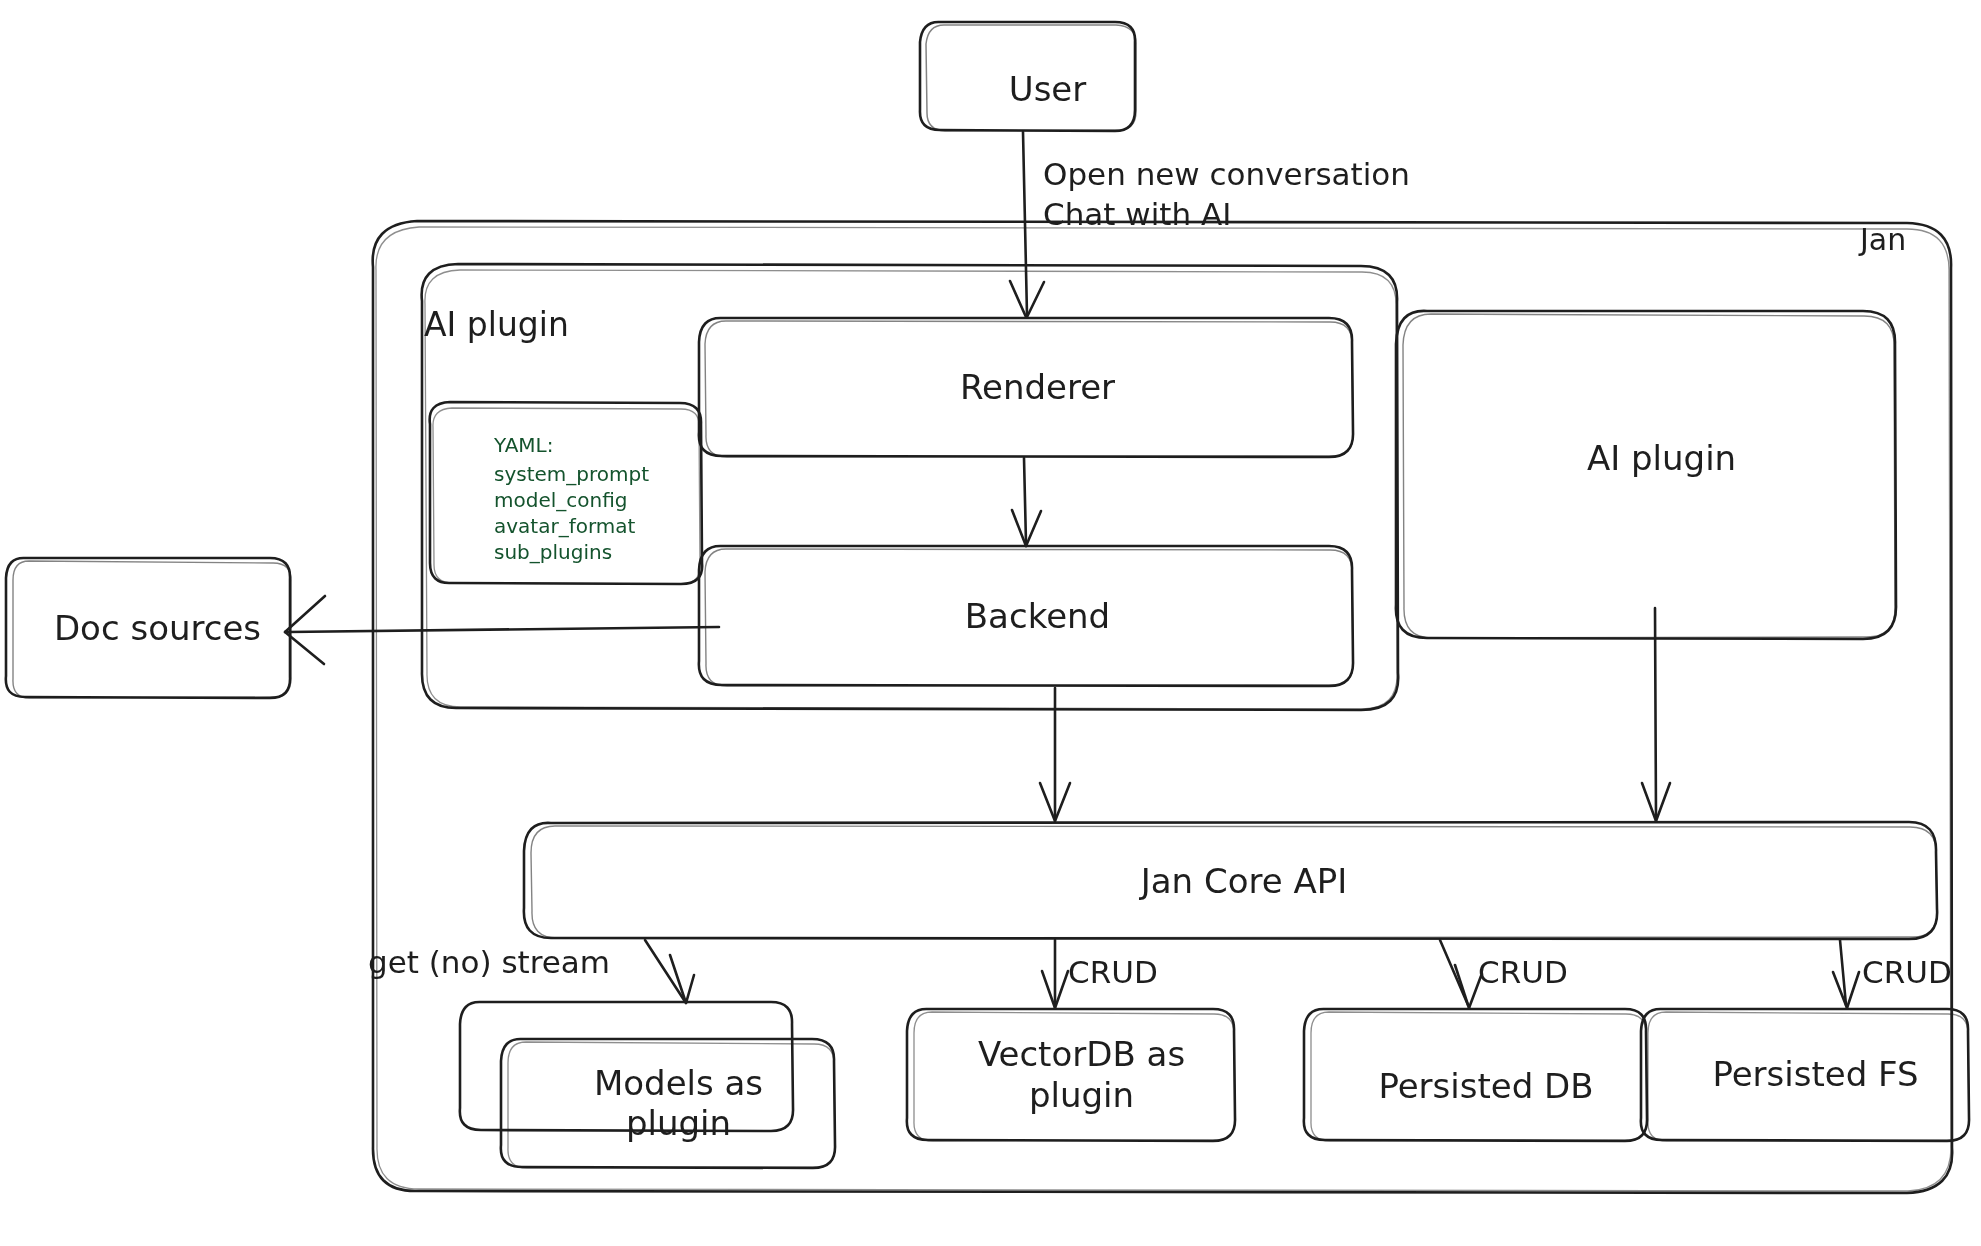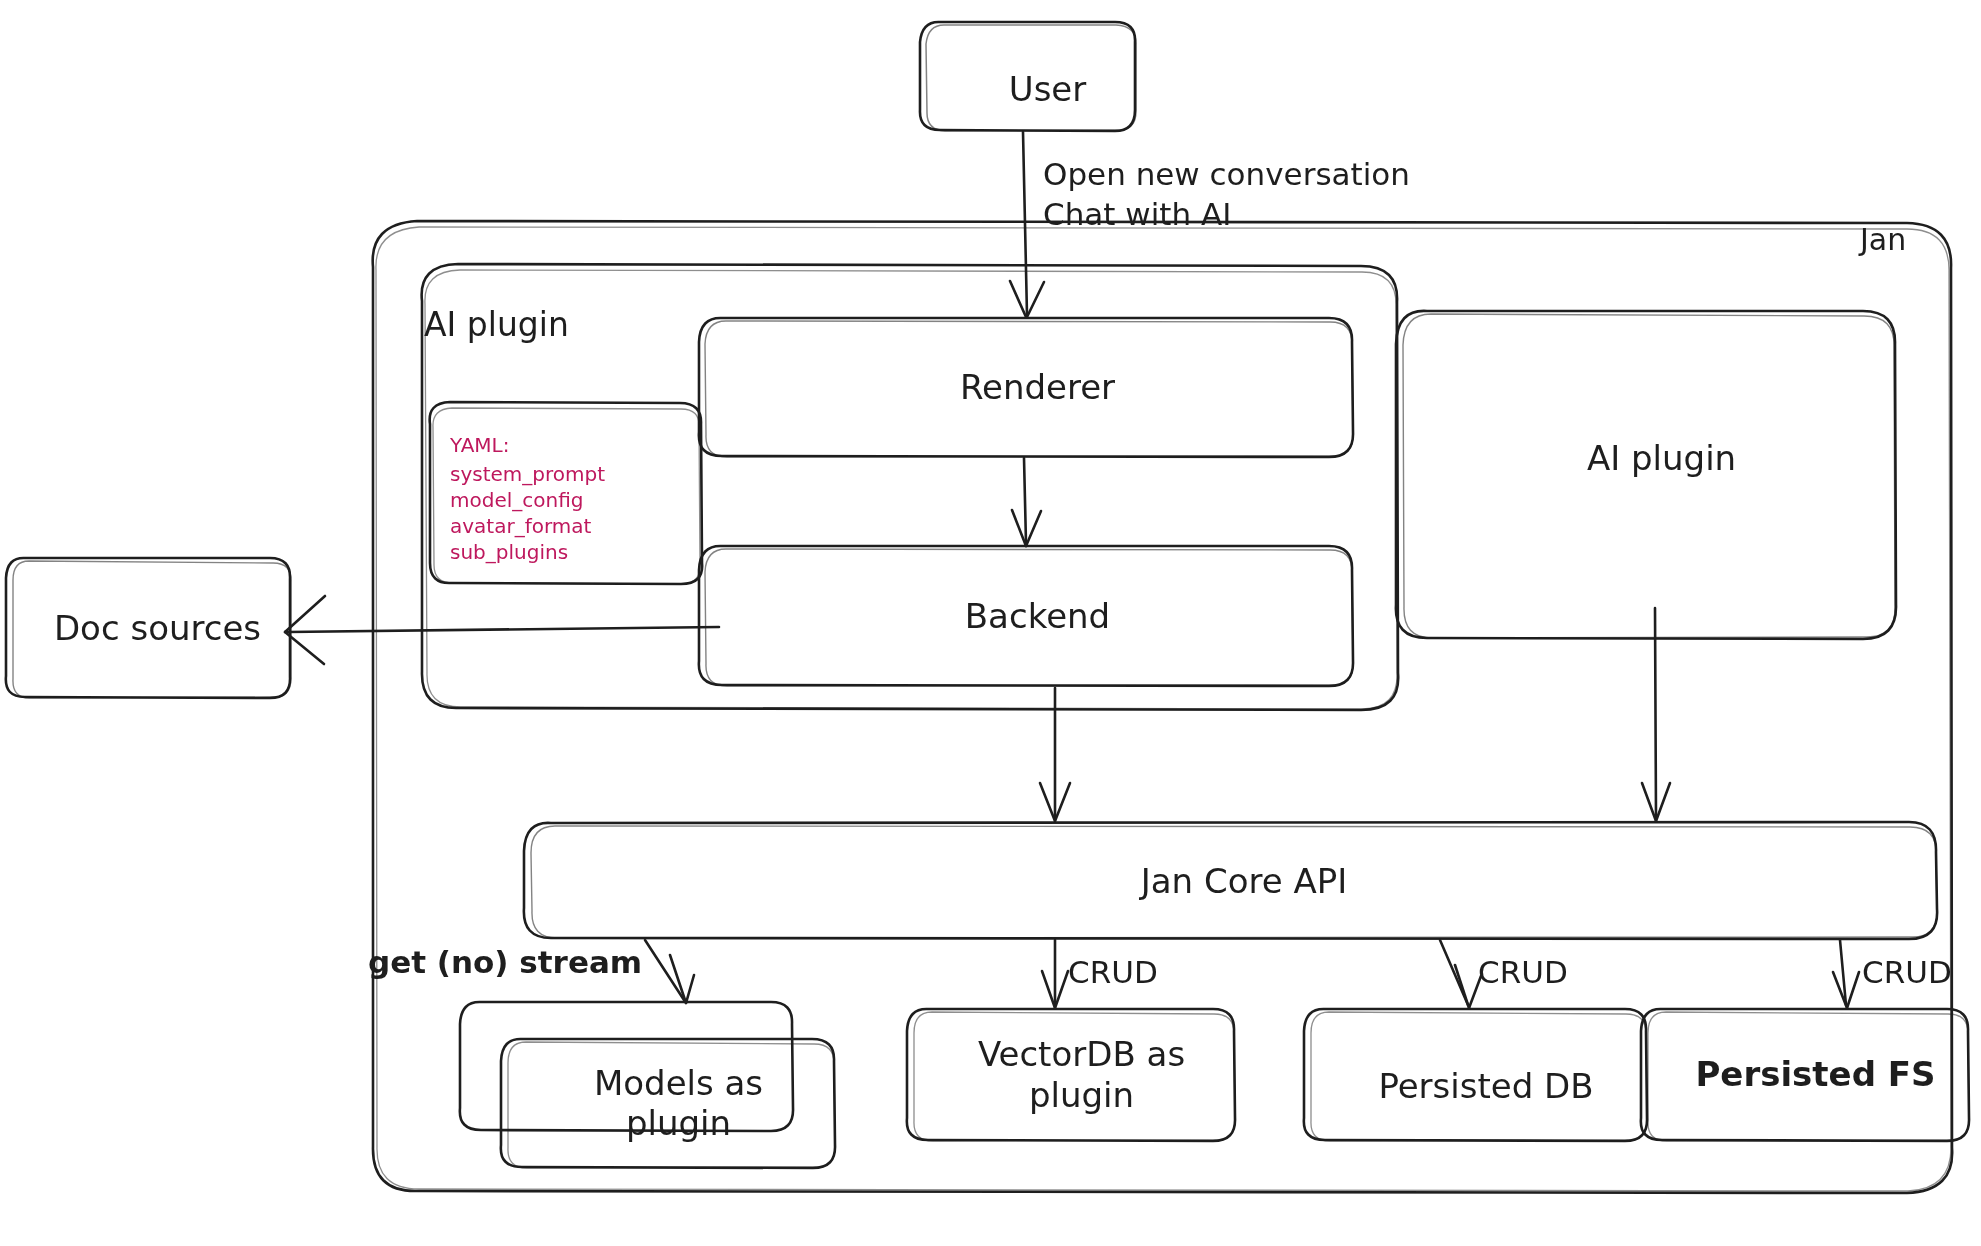--- a/index.html
+++ b/index.html
@@ -5,22 +5,22 @@
   html,body{margin:0;padding:0;background:#ffffff;}
   body{width:1981px;height:1246px;overflow:hidden;
        font-family:"DejaVu Sans",sans-serif;}
   #stage{position:relative;width:1981px;height:1246px;background:#fff;}
   svg#canvas{position:absolute;left:0;top:0;width:1981px;height:1246px;}
   .node-text{position:absolute;display:flex;align-items:center;justify-content:center;
              text-align:center;color:#1e1e1e;font-size:34px;line-height:1.18;
              font-family:"DejaVu Sans",sans-serif;pointer-events:none;}
   .edge-text{position:absolute;color:#1e1e1e;font-size:31px;line-height:1.28;
              white-space:pre;font-family:"DejaVu Sans",sans-serif;}
-  .yaml-text{position:absolute;color:#be185d;font-size:20px;line-height:1.34;
-             white-space:pre;font-family:"DejaVu Sans",sans-serif;}
+  .yaml-text{position:absolute;color:#14532d;font-size:20px;line-height:1.34;
+             white-space:pre;font-family:"DejaVu Sans",sans-serif;margin-left:44px;}
   .corner-text{position:absolute;color:#1e1e1e;font-size:30px;
                font-family:"DejaVu Sans",sans-serif;white-space:pre;text-align:center;}
 </style>
 </head>
 <body>
 
 <div id="stage">
 
   <svg id="canvas" viewBox="0 0 1981 1246" xmlns="http://www.w3.org/2000/svg">
     <g fill="none" stroke="#1e1e1e" stroke-width="2.6" stroke-linecap="round" stroke-linejoin="round">
@@ -165,32 +165,32 @@
   <div class="node-text" style="left:551px;top:823px;width:1386px;height:116px;">Jan Core API</div>
 
   <div class="node-text" style="left:522px;top:1039px;width:313px;height:128px;white-space:pre-line;">Models as
 plugin</div>
 
   <div class="node-text" style="left:928px;top:1009px;width:307px;height:131px;white-space:pre-line;">VectorDB as
 plugin</div>
 
   <div class="node-text" style="left:1325px;top:1009px;width:322px;height:131px;margin-top:12px;">Persisted DB</div>
 
-  <div class="node-text" style="left:1662px;top:1009px;width:307px;height:131px;font-weight:bold;">Persisted FS</div>
+  <div class="node-text" style="left:1662px;top:1009px;width:307px;height:131px;">Persisted FS</div>
 
   <div class="yaml-text" style="left:450px;top:432px;">YAML:</div>
   <div class="yaml-text" style="left:450px;top:461px;">system_prompt</div>
   <div class="yaml-text" style="left:450px;top:487px;">model_config</div>
   <div class="yaml-text" style="left:450px;top:513px;">avatar_format</div>
   <div class="yaml-text" style="left:450px;top:539px;">sub_plugins</div>
 
   <div class="edge-text" style="left:1043px;top:155px;">Open new conversation
 Chat with AI</div>
 
-  <div class="edge-text" style="left:368px;top:943px;font-weight:bold;">get (no) stream</div>
+  <div class="edge-text" style="left:368px;top:943px;">get (no) stream</div>
 
   <div class="edge-text" style="left:1068px;top:953px;">CRUD</div>
 
   <div class="edge-text" style="left:1478px;top:953px;">CRUD</div>
 
   <div class="edge-text" style="left:1862px;top:953px;">CRUD</div>
 
 </div>
 
 </body></html>

